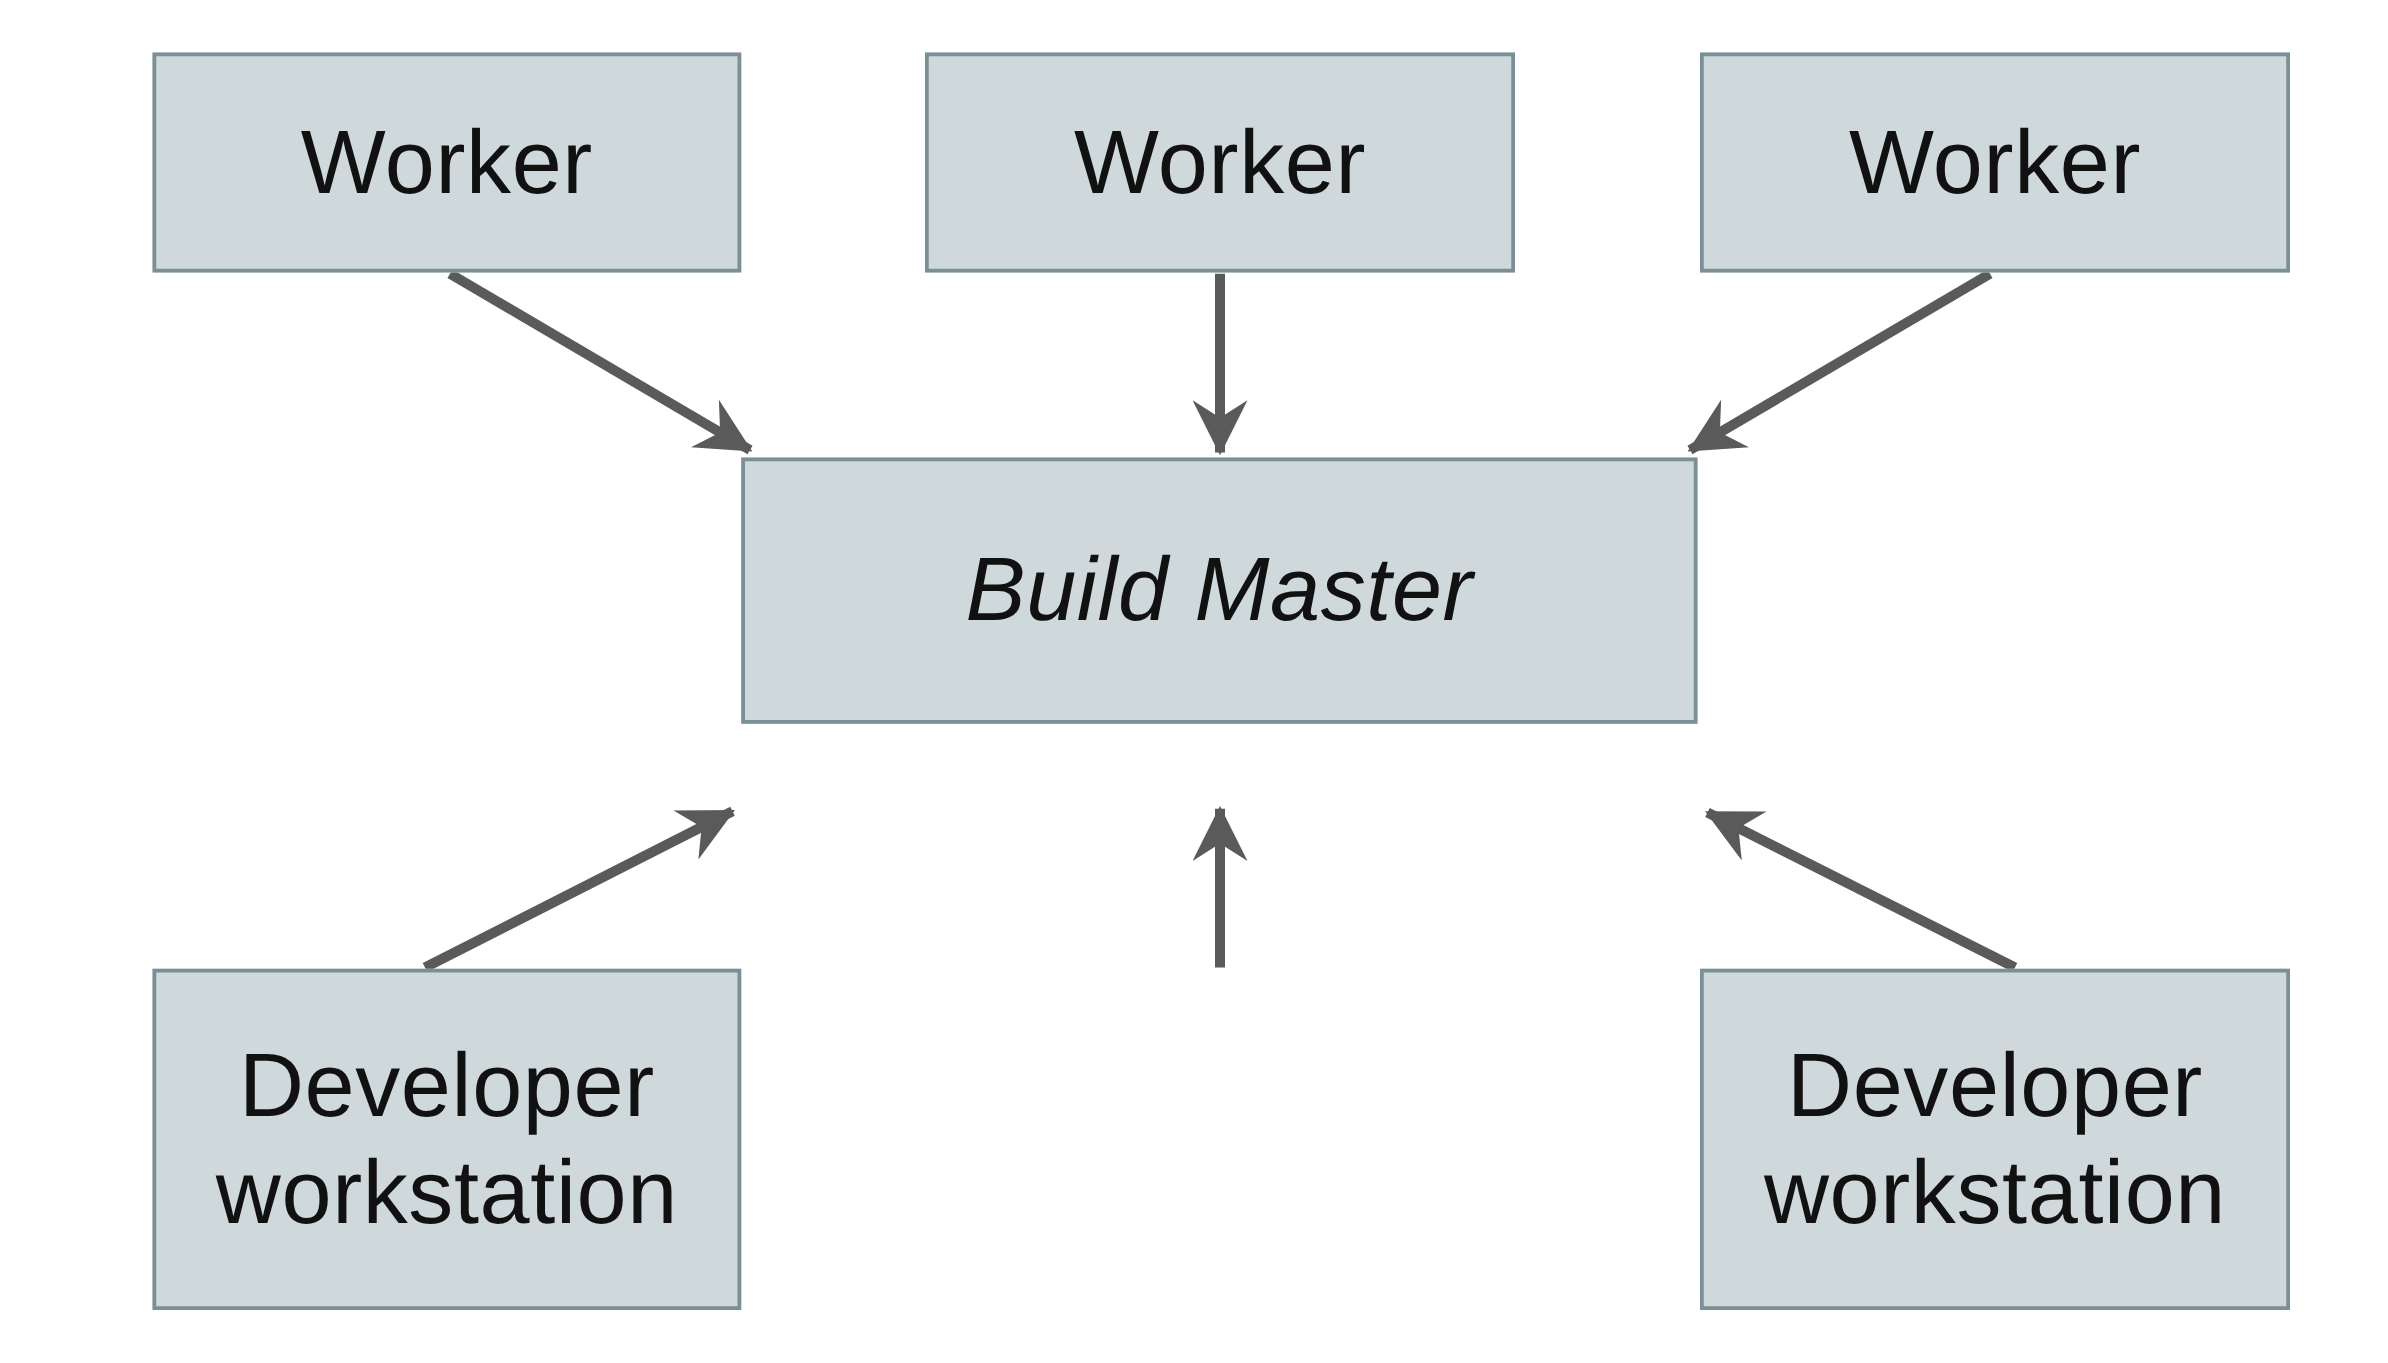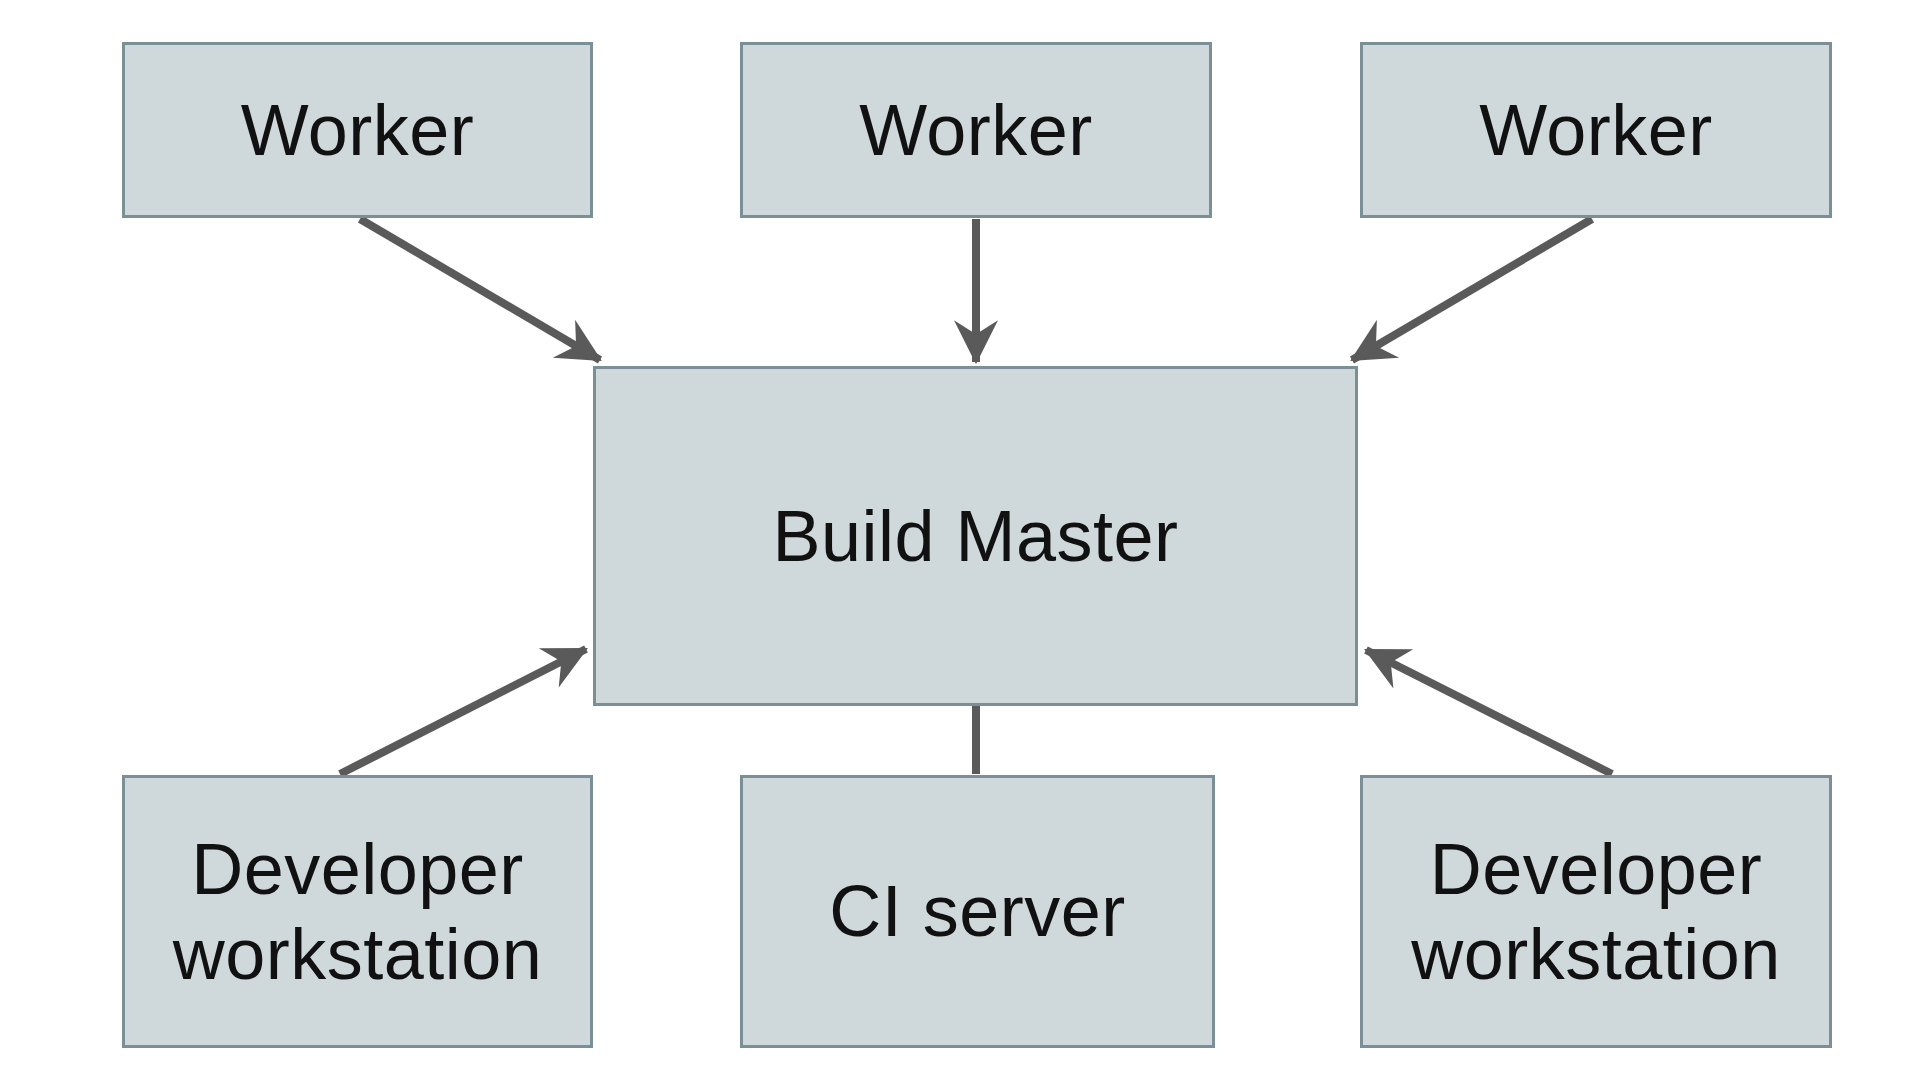--- a/index.html
+++ b/index.html
@@ -68,29 +68,26 @@
   </div>
 
   <div class="node" style="left:740px; top:42px; width:472px; height:176px;">
     <span class="label">Worker</span>
   </div>
 
   <div class="node" style="left:1360px; top:42px; width:472px; height:176px;">
     <span class="label">Worker</span>
   </div>
 
-  <div class="node" style="left:593px; top:366px; width:765px; height:340px;">
+  <div class="node" style="left:593px; top:366px; width:765px; height:213px;font-style:italic;">
     <span class="label">Build Master</span>
   </div>
 
   <div class="node" style="left:122px; top:775px; width:471px; height:273px;">
     <span class="label">Developer workstation</span>
   </div>
 
-  <div class="node" style="left:740px; top:775px; width:475px; height:273px;">
-    <span class="label">CI server</span>
-  </div>
 
   <div class="node" style="left:1360px; top:775px; width:472px; height:273px;">
     <span class="label">Developer workstation</span>
   </div>
 
 </div>
 
 </body></html>

